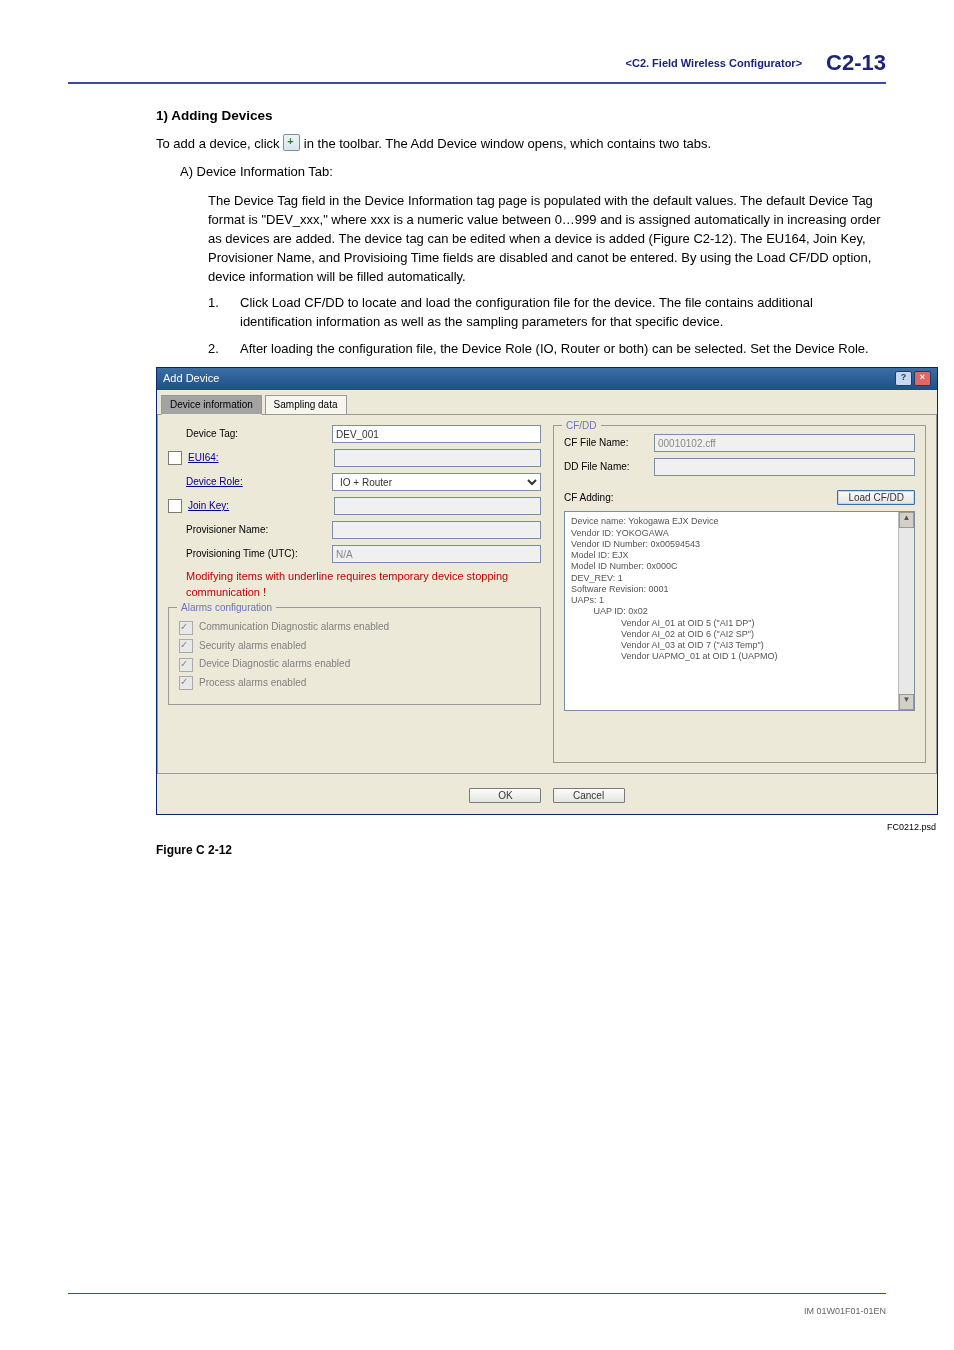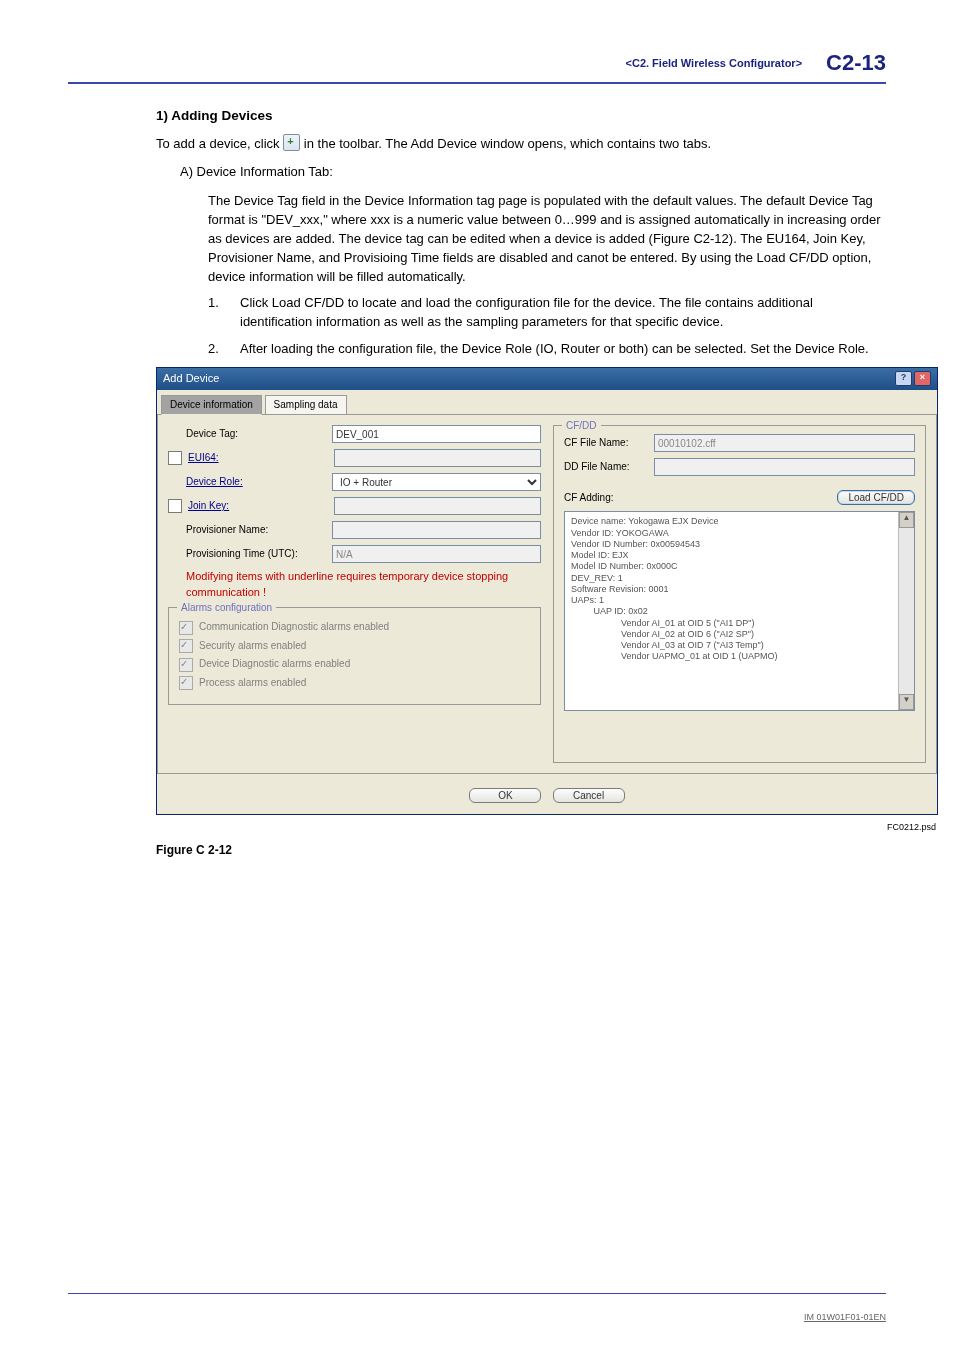--- a/index.html
+++ b/index.html
@@ -42,30 +42,30 @@
 .form-row select.inp { height:18px;}
 .note { color:#c00000; font-size:11px; margin:6px 0 6px 0; padding-left:18px;}
 .fieldset { border:1px solid #999; padding:8px 10px 10px 10px; margin-top:1px; position:relative;}
 .fieldset .legend { position:absolute; top:-7px; left:8px; background:#ece9d8; padding:0 4px; color:#7070c0; font-size:10px;}
 .chkrow { display:flex; align-items:center; gap:6px; margin:4px 0; color:#808080;}
 .chkrow .chk2 { width:12px; height:12px; border:1px solid #aaa; background:#e8e8e8; position:relative;}
 .chkrow .chk2::after { content:"✓"; position:absolute; top:-2px; left:0; font-size:10px; color:#888;}
 .cf-row { display:flex; align-items:center; margin-bottom:6px;}
 .cf-row .lbl2 { width:90px;}
 .cf-row .inp2 { flex:1; height:16px; border:1px solid #7a8fa6; background:#f0f0f0; color:#888; padding:0 3px; font-size:10px;}
-.btn-xp { border:1px solid #7a7a7a; background:linear-gradient(#fdfdfd,#e4e4e0); padding:1px 10px; font-size:10px; border-radius:6px; color:#333;}
+.btn-xp { border:1px solid #7a7a7a; background:linear-gradient(#fdfdfd,#e4e4e0); padding:1px 10px; font-size:10px; border-radius:1px; color:#333;}
 .btn-xp.framed { border:1px solid #3b6ea5; box-shadow: inset 0 0 0 1px #c6d6ea;}
 .summary-box { border:1px solid #7a8fa6; background:#fff; padding:4px 6px; font-size:9.5px; height:190px; overflow:hidden; color:#555; line-height:1.25; position:relative;}
 .summary-box .sb { position:absolute; right:0; top:0; bottom:0; width:15px; background:#e8e8e8; border-left:1px solid #bbb;}
 .summary-box .sb .arr { height:14px; background:#d4d0c8; border:1px solid #999; margin:0; text-align:center; font-size:8px; color:#555;}
 .summary-box .sb .arr.bot { position:absolute; bottom:0; left:0; right:0;}
 .dlg-buttons { text-align:center; padding:14px 0 10px 0; background:#ece9d8;}
 .caption-row { display:flex; justify-content:space-between; padding:2px 0 2px 88px; width:780px; font-size:9px;}
 .fig-label { font-weight:bold; font-size:12px; padding-left:88px; margin-top:6px;}
-.footer { position:absolute; bottom:28px; right:68px; font-size:9px; color:#666;text-decoration:underline;}
+.footer { position:absolute; bottom:34px; right:68px; font-size:9px; color:#666;}
 .hr-footer { position:absolute; bottom:48px; left:68px; right:68px; border:none; border-top:1.5px solid #3949ab;}
 </style>
 </head>
 <body>
 
 <div class="page">
   <div class="header-row">
     <span class="header-left"></span>
     <div class="header-right">
       <span class="section-label">&lt;C2.  Field Wireless Configurator&gt;</span>

